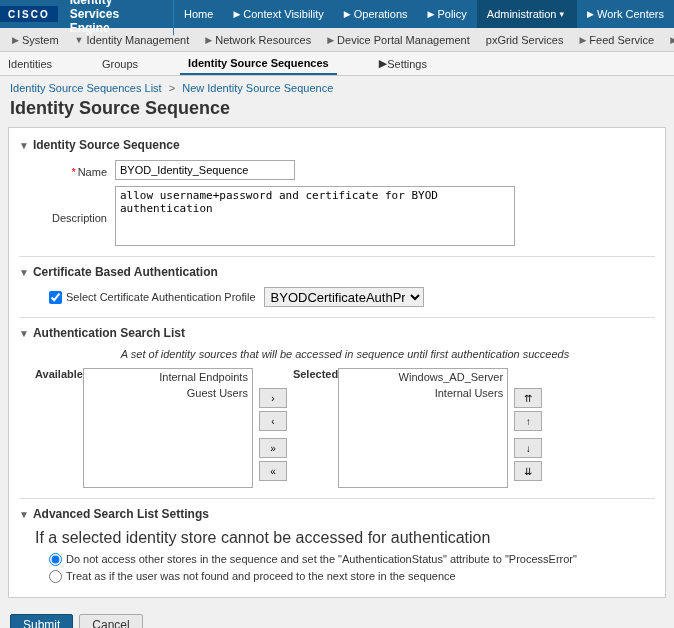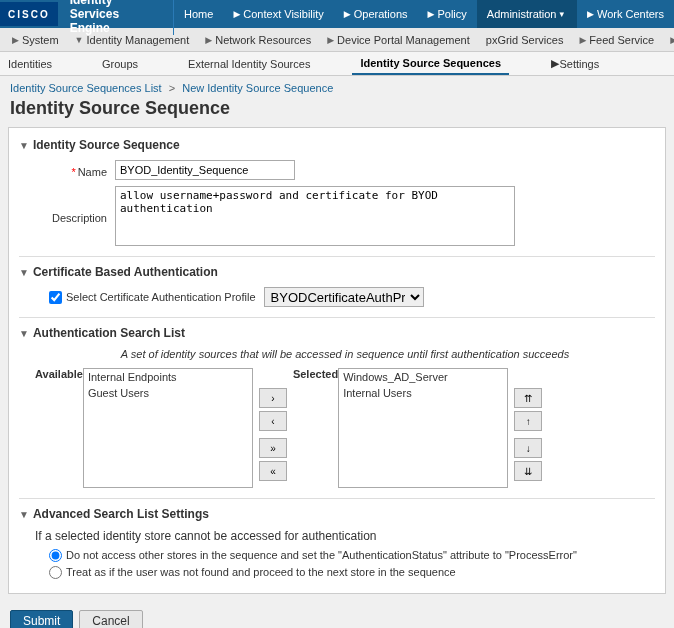--- a/index.html
+++ b/index.html
@@ -11,21 +11,21 @@
       display: flex;
       align-items: center;
       height: 28px;
       padding: 0;
     }
     .cisco-logo {
       background: #004080;
       padding: 4px 8px;
       display: flex;
       align-items: center;
-      height: 24px;
+      height: 16px;
     }
     .cisco-text {
       color: white;
       font-size: 10px;
       font-weight: bold;
       letter-spacing: 2px;
     }
     .app-title {
       color: white;
       font-size: 12px;
@@ -216,20 +216,21 @@
       font-size: 11px;
       font-weight: bold;
       margin-bottom: 3px;
     }
     .list-box {
       border: 1px solid #aaa;
       width: 170px;
       height: 120px;
       overflow-y: auto;
       background: white;
+      text-align: right;
     }
     .list-item {
       padding: 2px 4px;
       font-size: 11px;
       cursor: pointer;
     }
 
     .transfer-buttons {
       display: flex;
       flex-direction: column;
@@ -272,21 +273,21 @@
       justify-content: center;
     }
 
     
     .advanced-section {
       margin-top: 10px;
       border-top: 1px solid #ddd;
       padding-top: 8px;
     }
     .advanced-desc {
-      font-size: 12px;
+      font-size: 16px;
       color: #333;
       padding-left: 16px;
       margin-bottom: 6px;
     }
     .radio-row {
       display: flex;
       align-items: flex-start;
       padding-left: 30px;
       margin-bottom: 4px;
     }
@@ -388,21 +389,20 @@
       <span>Feed Service</span>
     </div>
   <div class="second-nav-item">
       <span class="arrow">▶</span>
     </div>
 </div>
 
 <div class="third-nav">
   <div class="third-nav-item">Identities</div>
   <div class="third-nav-item">Groups</div>
-  <div class="third-nav-item">External Identity Sources</div>
   <div class="third-nav-item active">Identity Source Sequences</div>
   <div class="third-nav-item">
       <span>▶</span>
       <span>Settings</span>
     </div>
 </div>
 
 <div class="breadcrumb">
   <a href="#">Identity Source Sequences List</a>
   <span class="sep">&gt;</span>

